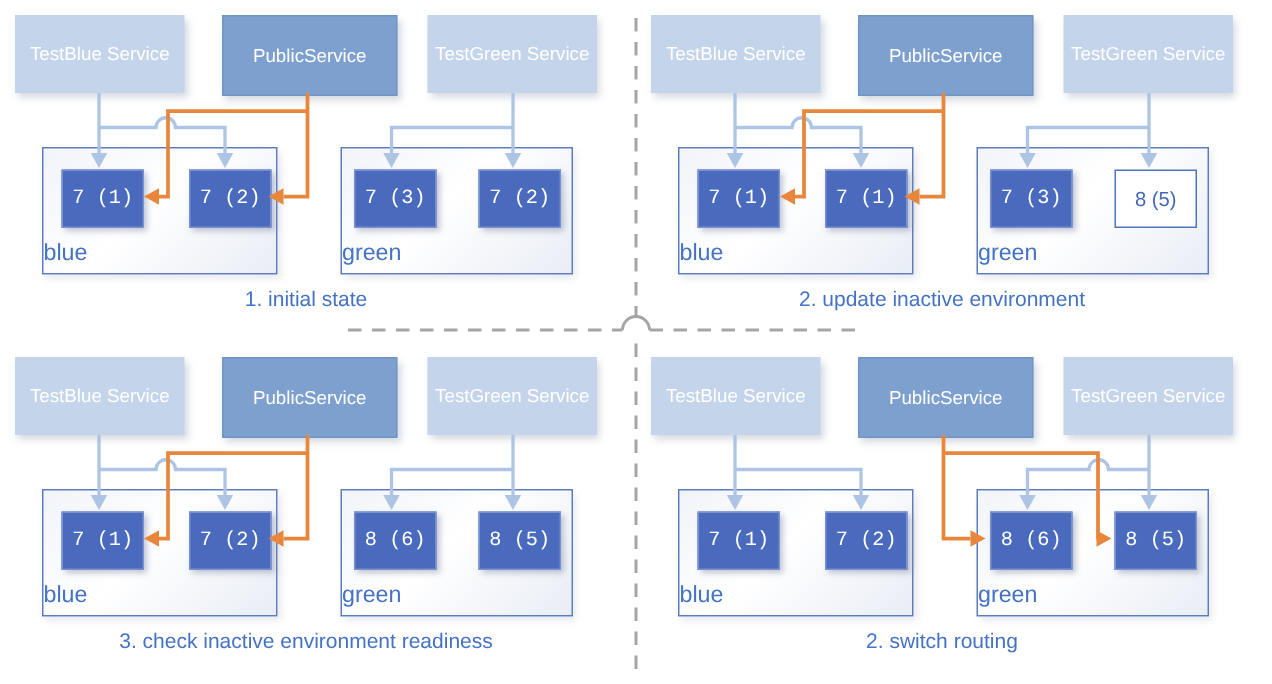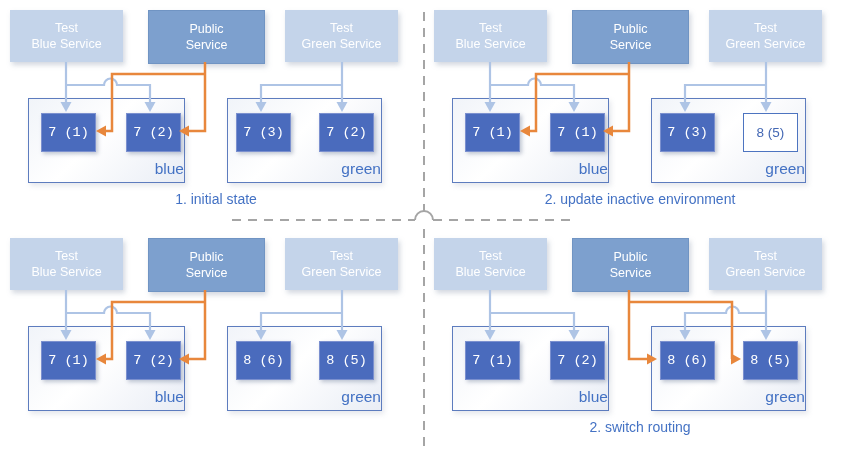--- a/index.html
+++ b/index.html
@@ -5,21 +5,21 @@
   html,body{margin:0;padding:0;}
   body{
     width:848px;height:456px;position:relative;overflow:hidden;
     background:var(--page-bg,#ffffff);
     font-family:"Liberation Sans",sans-serif;
     -webkit-font-smoothing:antialiased;
   }
   .quadrant{position:absolute;width:424px;height:228px;}
   .svc{
     position:absolute;top:10px;width:113px;height:52px;
-    display:flex;flex-direction:column;align-items:center;justify-content:center;
+    display:flex;flex-direction:row;align-items:center;justify-content:center;
     font-size:12.5px;line-height:1.32;text-align:center;
     box-shadow:2px 3px 5px rgba(130,142,165,.35);
   }
   .svc.light{background:var(--service-light-bg,#c4d4ea);color:var(--service-light-text,#ffffff);}
   .svc.public{background:var(--service-public-bg,#7da0ce);color:var(--service-public-text,#ffffff);width:115px;border:1px solid rgba(90,125,175,.35);}
   .env{
     position:absolute;top:98px;height:85px;
     border:1.5px solid var(--env-border,#5d7cbe);
     background:linear-gradient(135deg,#f1f4f9 0%,#ffffff 45%,#e9edf5 100%);
     box-shadow:2px 3px 5px rgba(140,152,172,.22);
@@ -34,26 +34,26 @@
     background:var(--pod-bg,#4a6bbd);color:var(--pod-text,#ffffff);
     border:1px solid var(--pod-border,#7b90cf);
     box-shadow:2px 2px 4px rgba(118,130,158,.45);
     font-family:Liberation Mono, monospace;
   }
   .pod.outlined{
     background:var(--pod-outlined-bg,#ffffff);color:var(--pod-outlined-text,#4468b4);
     border:1px solid var(--pod-outlined-border,#4d74c0);
   }
   .env-label{
-    position:absolute;left:0;right:0;bottom:4px;text-align:right;
+    position:absolute;left:0;right:0;bottom:4px;text-align:left;
     font-size:15.5px;color:var(--env-label-text,#4472c4);
   }
   .caption{
     position:absolute;left:0;top:191px;width:408px;text-align:center;
-    font-size:14px;color:var(--caption-text,#4472c4);padding-left:12px;
+    font-size:14px;color:var(--caption-text,#4472c4);
   }
   svg.routes{position:absolute;left:0;top:0;width:424px;height:228px;pointer-events:none;}
   svg.divider{position:absolute;left:0;top:0;width:848px;height:456px;pointer-events:none;}
   .ln-light{fill:none;stroke:var(--arrow-light,#aec4e5);stroke-width:2.2;}
   .ah-light{fill:var(--arrow-light,#aec4e5);stroke:none;}
   .ln-orange{fill:none;stroke:var(--arrow-orange,#e8873c);stroke-width:2.5;}
   .ah-orange{fill:var(--arrow-orange,#e8873c);stroke:none;}
   .ln-dash{fill:none;stroke:var(--divider,#a5a5a5);stroke-width:2;stroke-dasharray:9 7;}
   .ln-dash-arc{fill:none;stroke:var(--divider,#a5a5a5);stroke-width:2;}
 </style>
@@ -161,20 +161,21 @@
     <path class="ln-light" d="M66 62 V102 M66 85 H104 A6.5 6.5 0 0 1 117 85 H150 V102"></path>
     <polygon class="ah-light" points="60.5,102 71.5,102 66,112"></polygon>
     <polygon class="ah-light" points="144.5,102 155.5,102 150,112"></polygon>
     <path class="ln-light" d="M342 62 V102 M342 85 H261 V102"></path>
     <polygon class="ah-light" points="255.5,102 266.5,102 261,112"></polygon>
     <polygon class="ah-light" points="336.5,102 347.5,102 342,112"></polygon>
     <path class="ln-orange" d="M205 62 V131 H189 M205 74 H112 V131 H106"></path>
     <polygon class="ah-orange" points="96,131 106,125.5 106,136.5"></polygon>
     <polygon class="ah-orange" points="179,131 189,125.5 189,136.5"></polygon>
   </svg>
+  <div class="caption">3. check inactive environment readiness</div>
 </section>
 
 <section class="quadrant" style="left:424px;top:228px">
   <div class="svc light" style="left:10px">
     <span>Test</span>
     <span>Blue Service</span>
   </div>
   <div class="svc public" style="left:148px">
     <span>Public</span>
     <span>Service</span>

